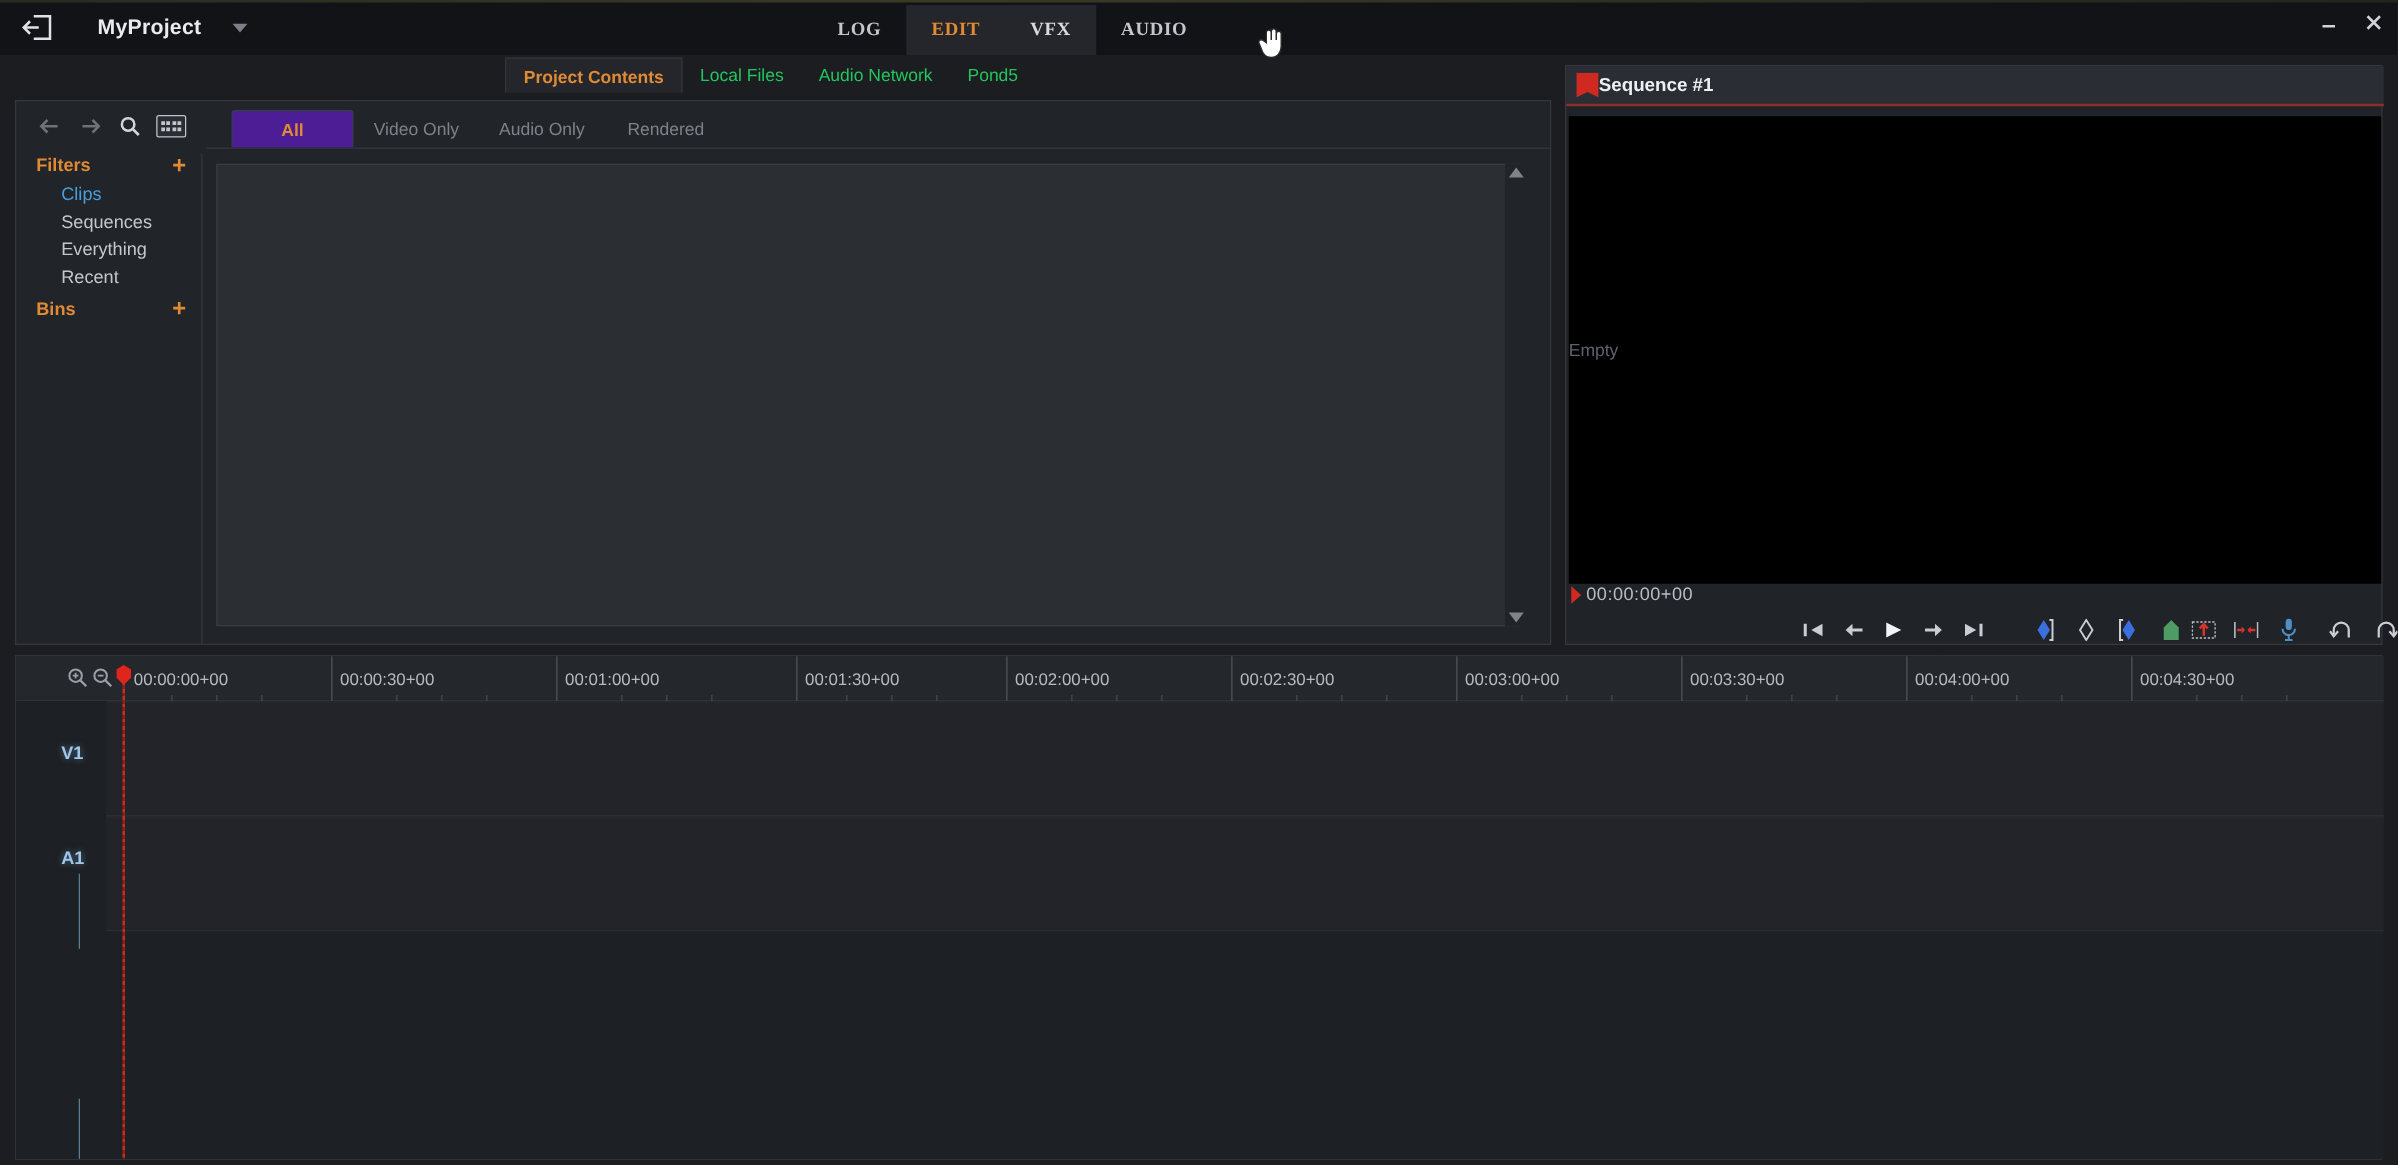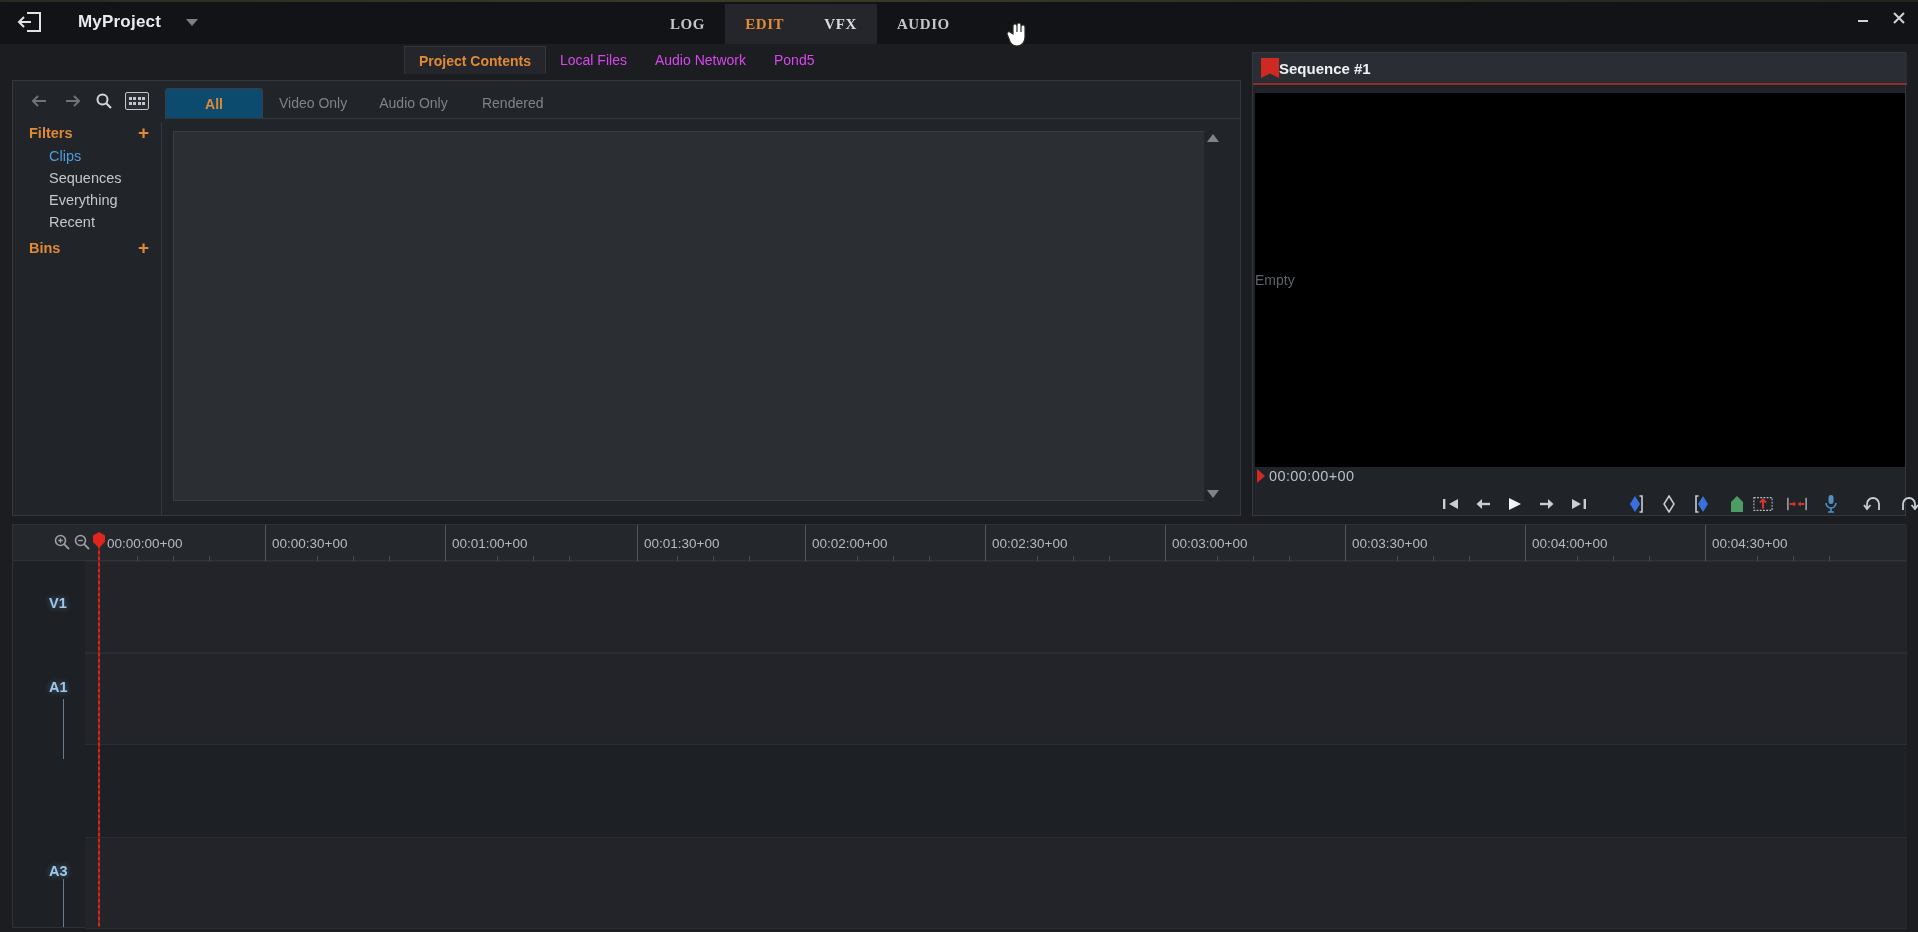--- a/index.html
+++ b/index.html
@@ -70,21 +70,21 @@
   }
 
   
   .browser-tabrow {
     position: absolute; left: 0; top: 44px; width: 1250px; height: 30px;
     display: flex; align-items: flex-end; padding-left: 404px;
   }
   .btab {
     height: 28px; padding: 0 14px;
     display: flex; align-items: center;
-    font-size: 14px; color: #d946ef; cursor: pointer;
+    font-size: 14px; color: #22c55e; cursor: pointer;
     background: transparent;
   }
   .btab.active {
     background: #24262b; color: #e08a35; font-weight: bold;
     border-top: 1px solid #33363c;
     border-left: 1px solid #33363c;
     border-right: 1px solid #33363c;
   }
 
   
@@ -131,23 +131,24 @@
     position: absolute; left: 152px; top: 0; width: 1075px; height: 38px;
     display: flex; align-items: flex-end; gap: 0;
     border-bottom: 1px solid #34373d;
   }
   .ctab {
     height: 30px; min-width: 98px; padding: 0 16px;
     display: flex; align-items: center; justify-content: center;
     font-size: 14px; color: #7e838b; cursor: pointer;
   }
   .ctab.active {
-    background: #0c4a6e; color: #e08a35; font-weight: bold;
+    background: #4c1d95; color: #e08a35; font-weight: bold;
     border: 1px solid #3b3e45; border-bottom: none;
     border-radius: 3px 3px 0 0;
+    margin-left: 20px;
   }
   .clip-area {
     position: absolute; left: 160px; top: 50px; width: 1044px; height: 370px;
     background: #2b2e33;
     border: 1px solid #3a3d43;
   }
   .clip-scroll {
     position: absolute; right: 18px; top: 50px; width: 18px; height: 370px;
     background: #212428;
     display: flex; flex-direction: column; align-items: center; justify-content: space-between;
@@ -554,24 +555,20 @@
         <div class="track-lane" style="top:0;height:92px"></div>
         <span class="track-label" style="top:34px">V1</span>
       </div>
 
       <div class="track-row" style="top:92px;height:92px">
         <div class="track-lane" style="top:0;height:92px"></div>
         <span class="track-label" style="top:26px">A1</span>
       </div>
 
 
-      <div class="track-row" style="top:276px;height:92px">
-        <div class="track-lane" style="top:0;height:92px"></div>
-        <span class="track-label" style="top:26px">A3</span>
-      </div>
 
       <div class="track-link" style="top:138px;height:60px"></div>
       <div class="track-link" style="top:318px;height:48px"></div>
     </div>
 
     <div class="playhead">
       <span class="playhead-head"></span>
     </div>
   </div>
 

